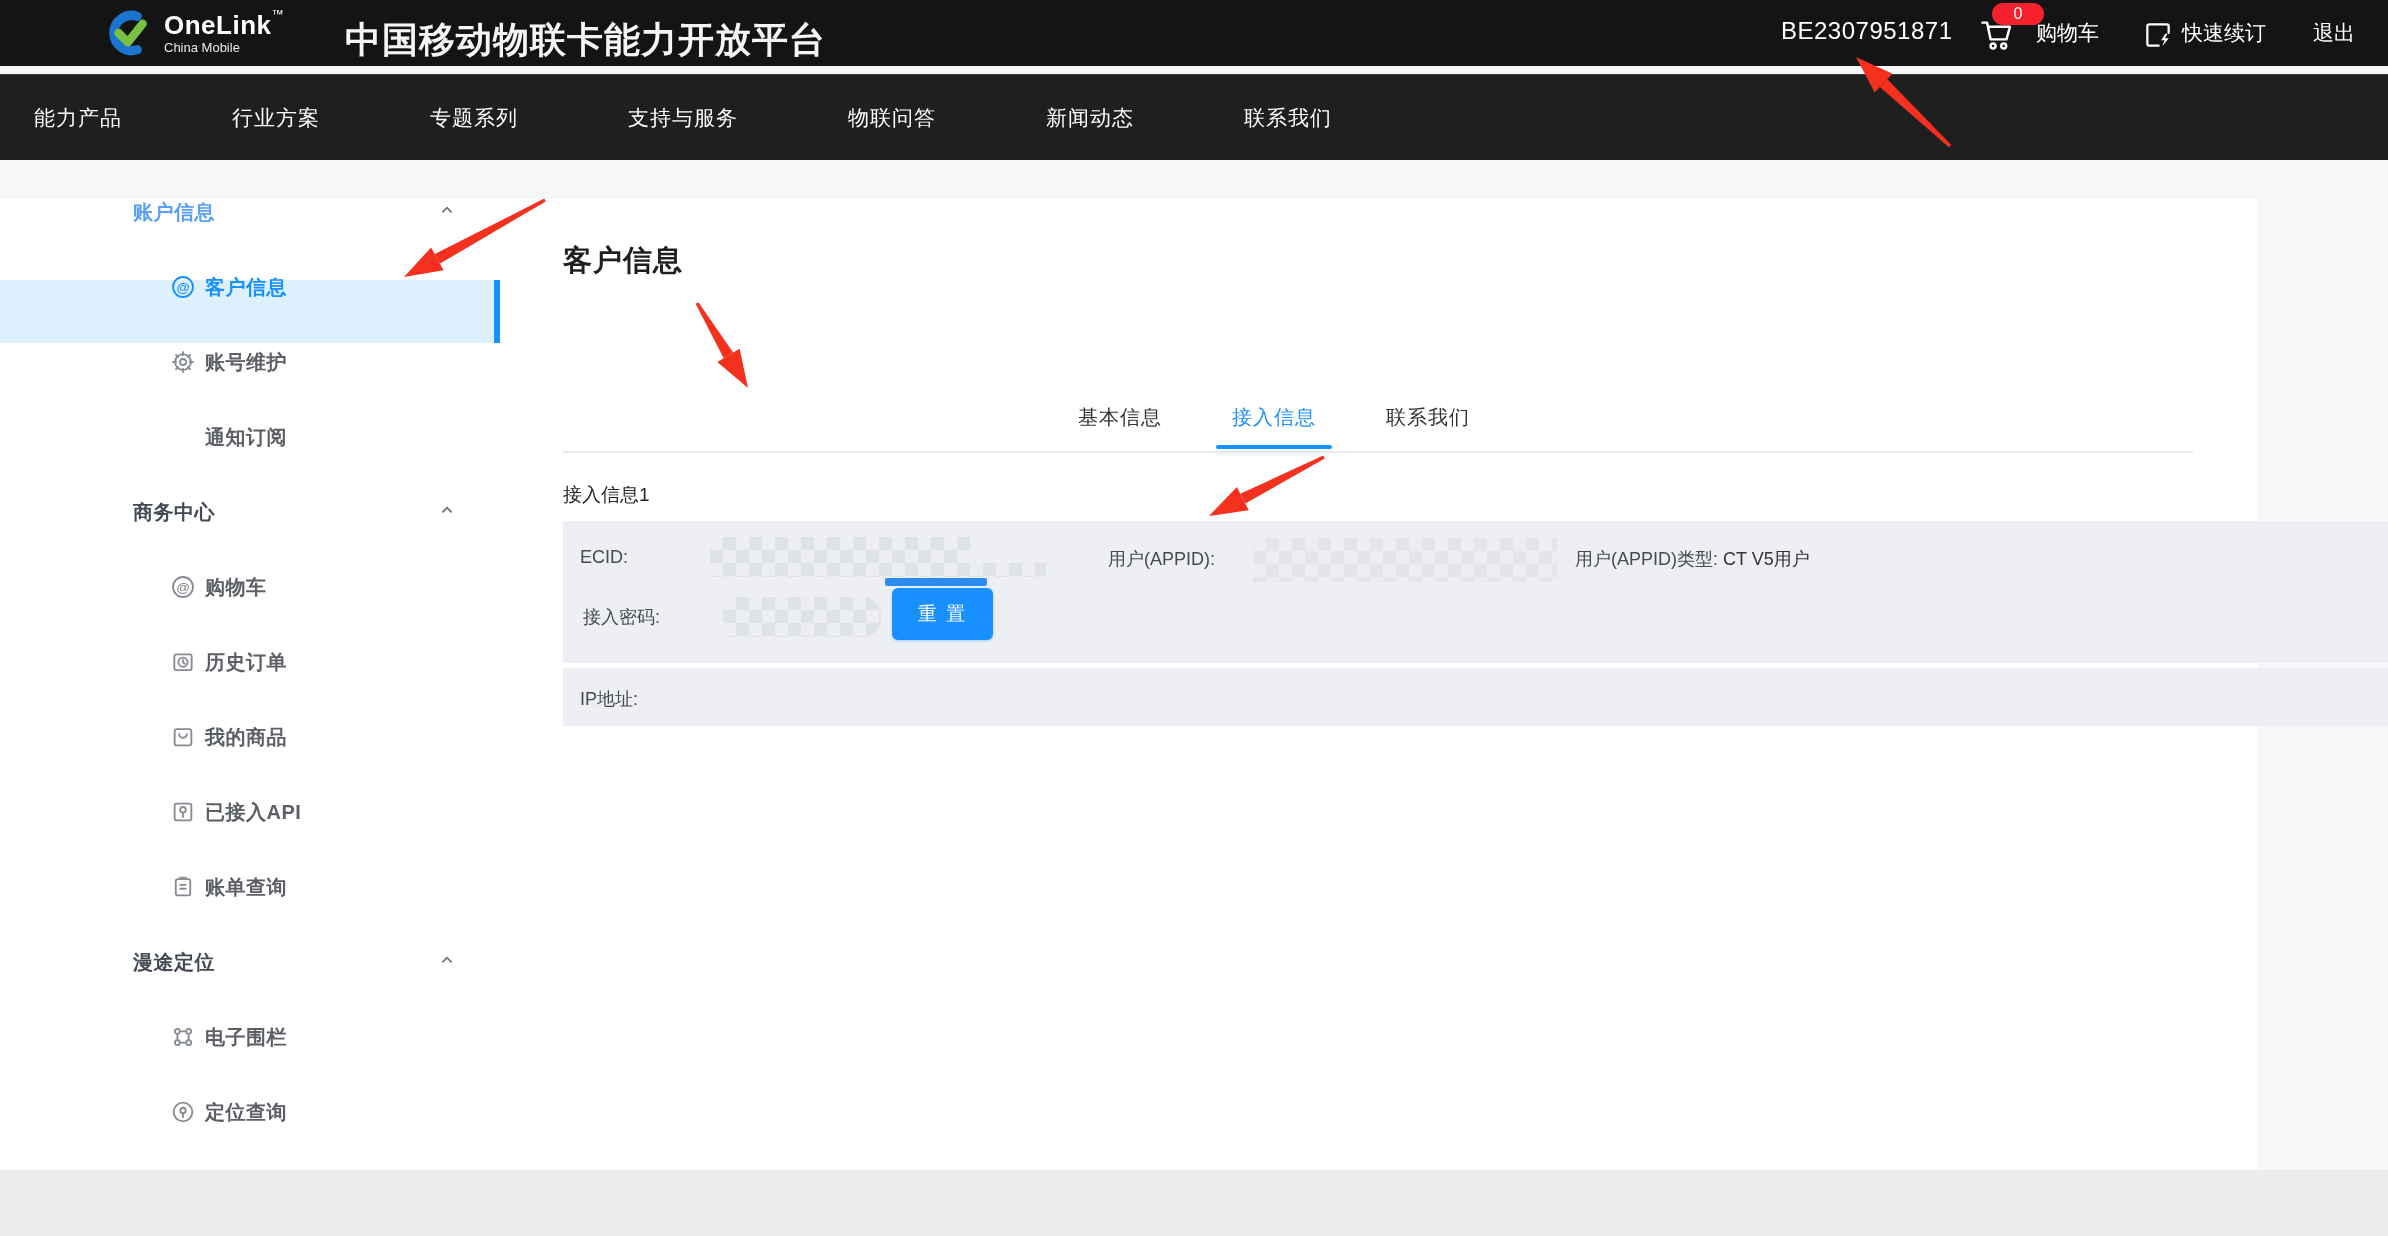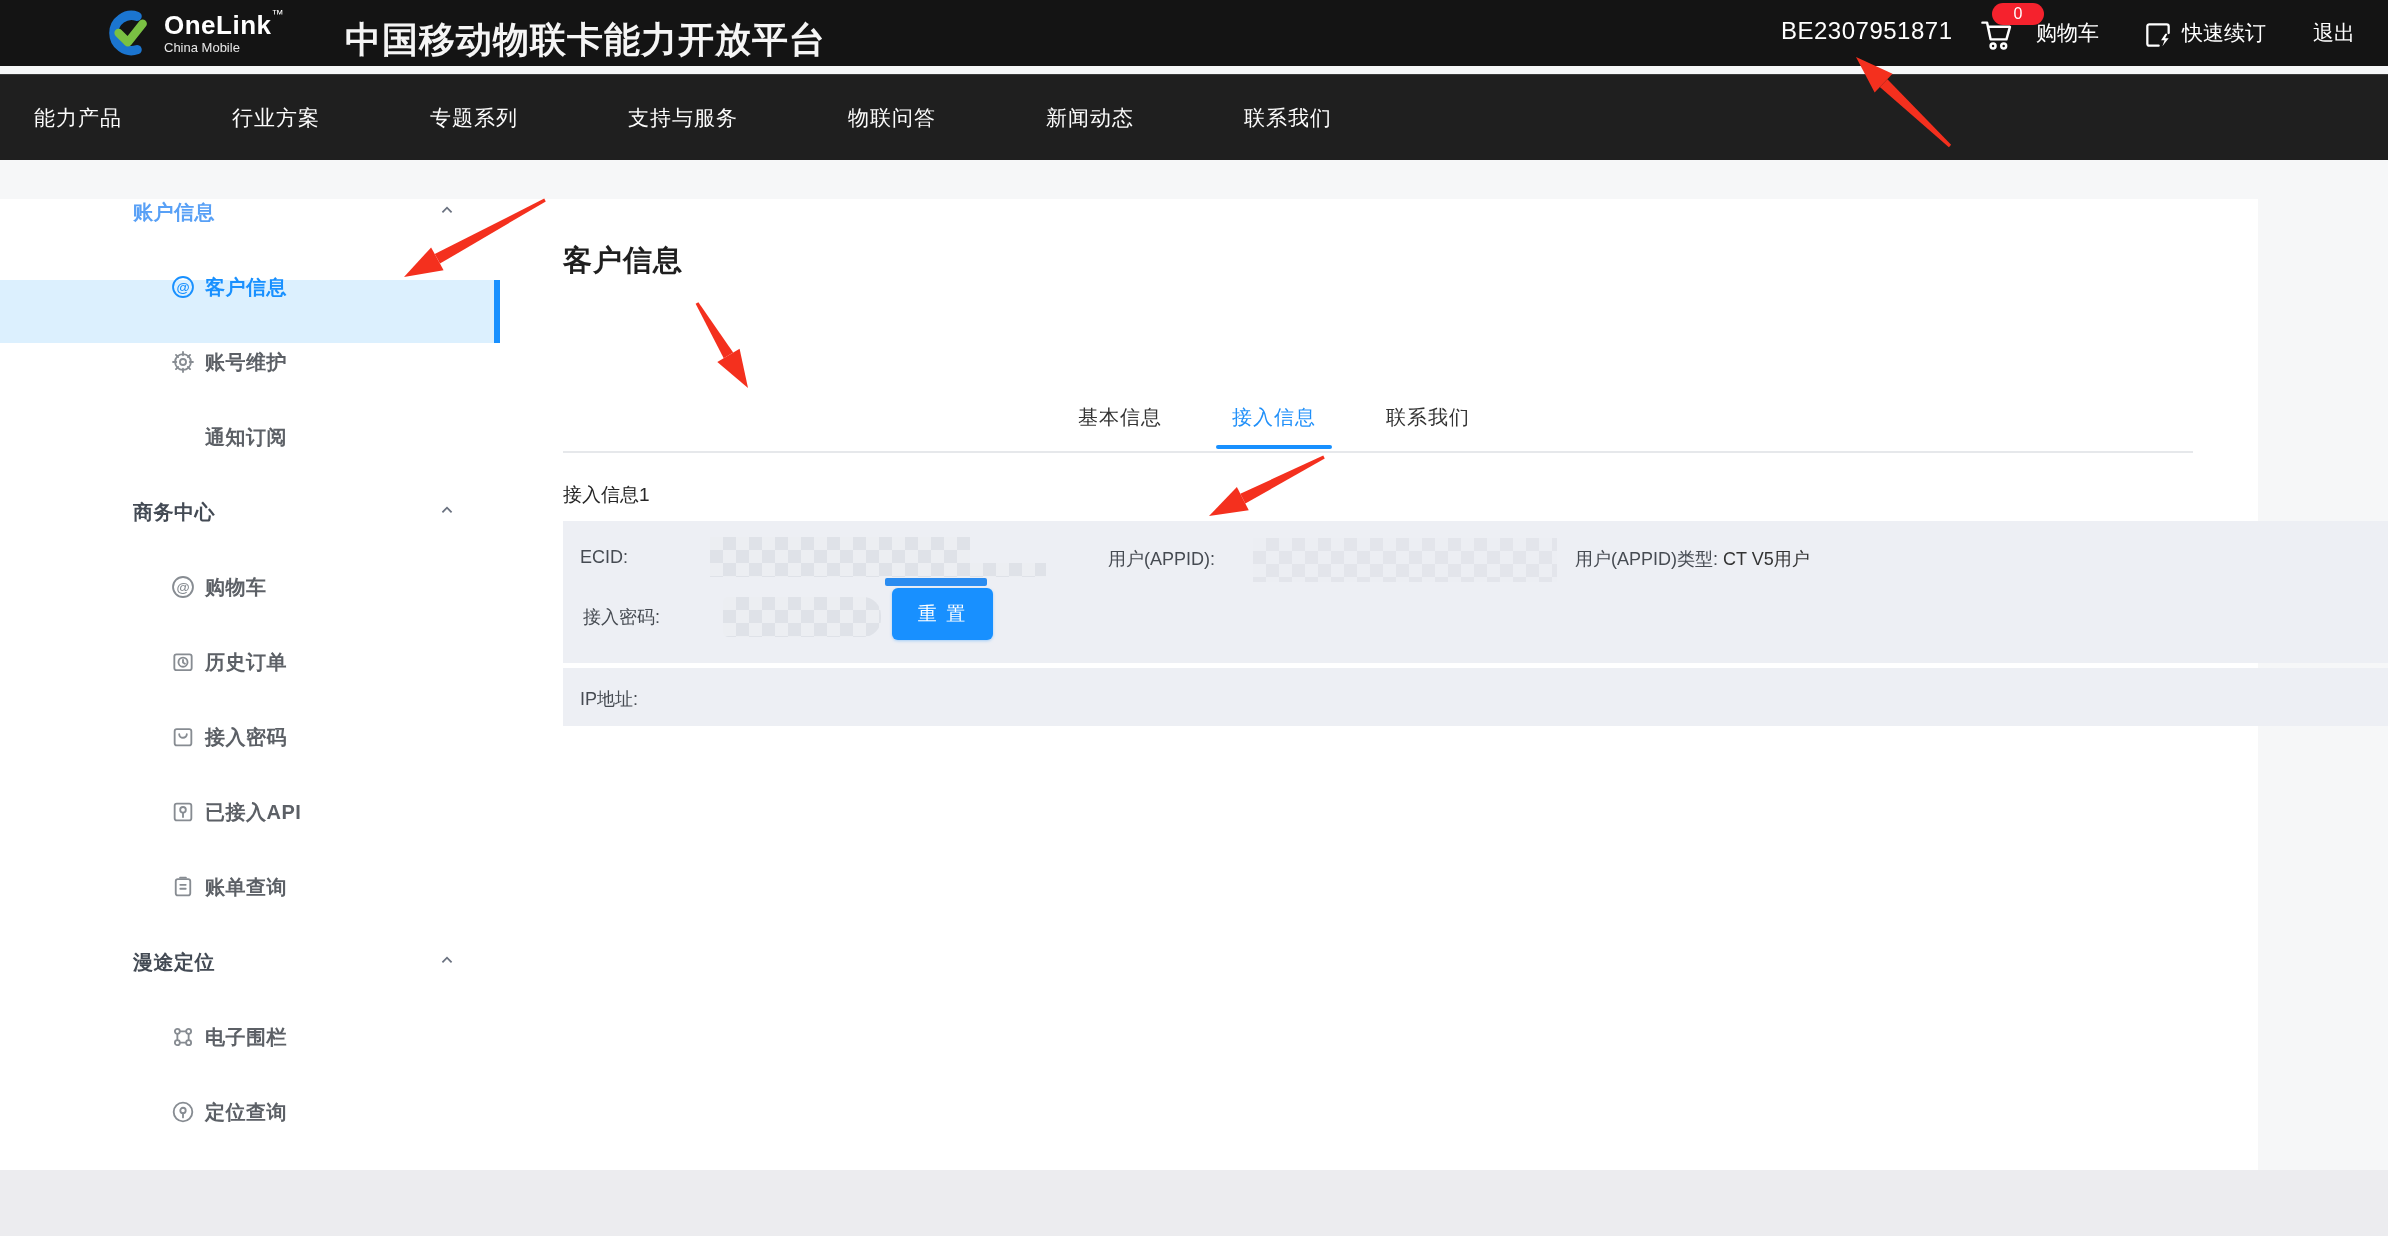--- a/index.html
+++ b/index.html
@@ -178,21 +178,21 @@
       </span>
       <span class="sb-label">历史订单</span>
     </div>
     <div class="sb-row sb-item">
       <span class="sb-icon">
         <svg viewBox="0 0 24 24" fill="none" stroke="currentColor" stroke-width="1.7" stroke-linecap="round" stroke-linejoin="round">
           <rect x="4.3" y="4.8" width="15.4" height="15" rx="2"></rect>
           <path d="M8.5 9.5a3.5 3.2 0 0 0 7 0"></path>
         </svg>
       </span>
-      <span class="sb-label">接入密码</span>
+      <span class="sb-label">我的商品</span>
     </div>
     <div class="sb-row sb-item">
       <span class="sb-icon">
         <svg viewBox="0 0 24 24" fill="none" stroke="currentColor" stroke-width="1.7" stroke-linecap="round" stroke-linejoin="round">
           <rect x="4.3" y="4.3" width="15.4" height="15.4" rx="2"></rect>
           <circle cx="12" cy="10" r="2.6"></circle>
           <path d="M12 12.8v3.9"></path>
         </svg>
       </span>
       <span class="sb-label">已接入API</span>

